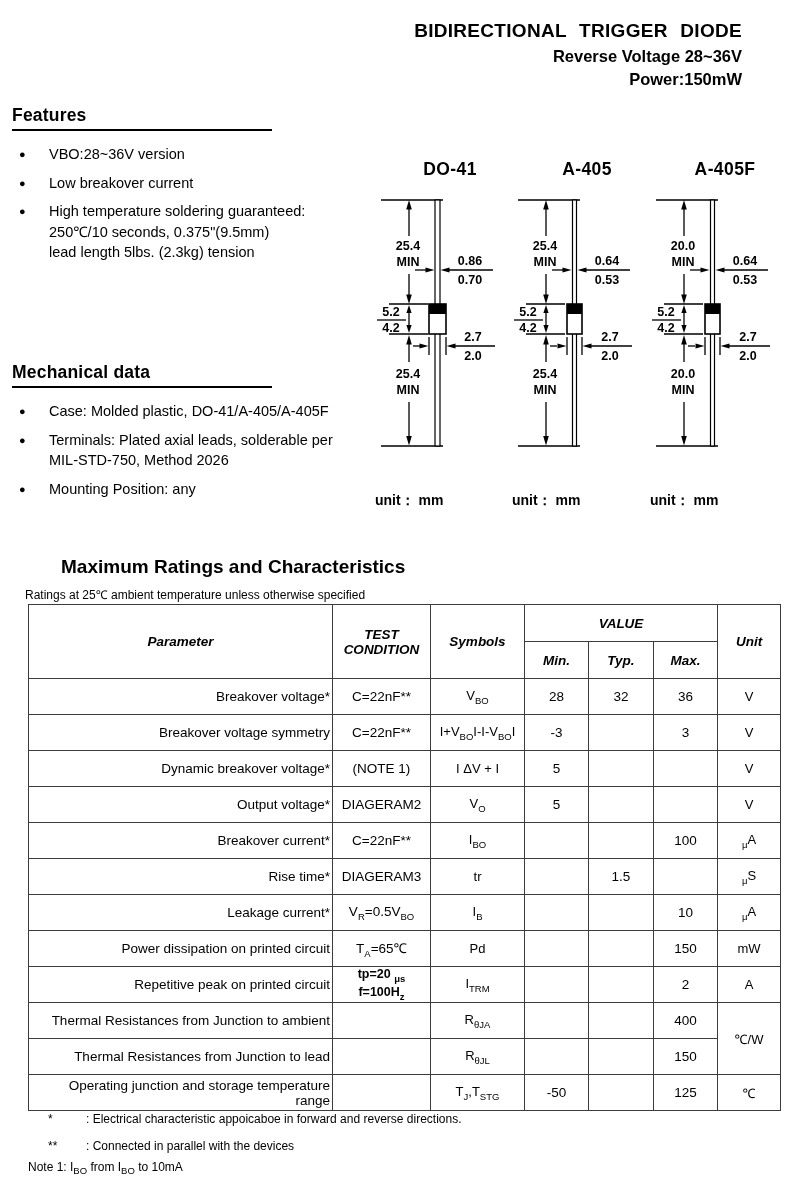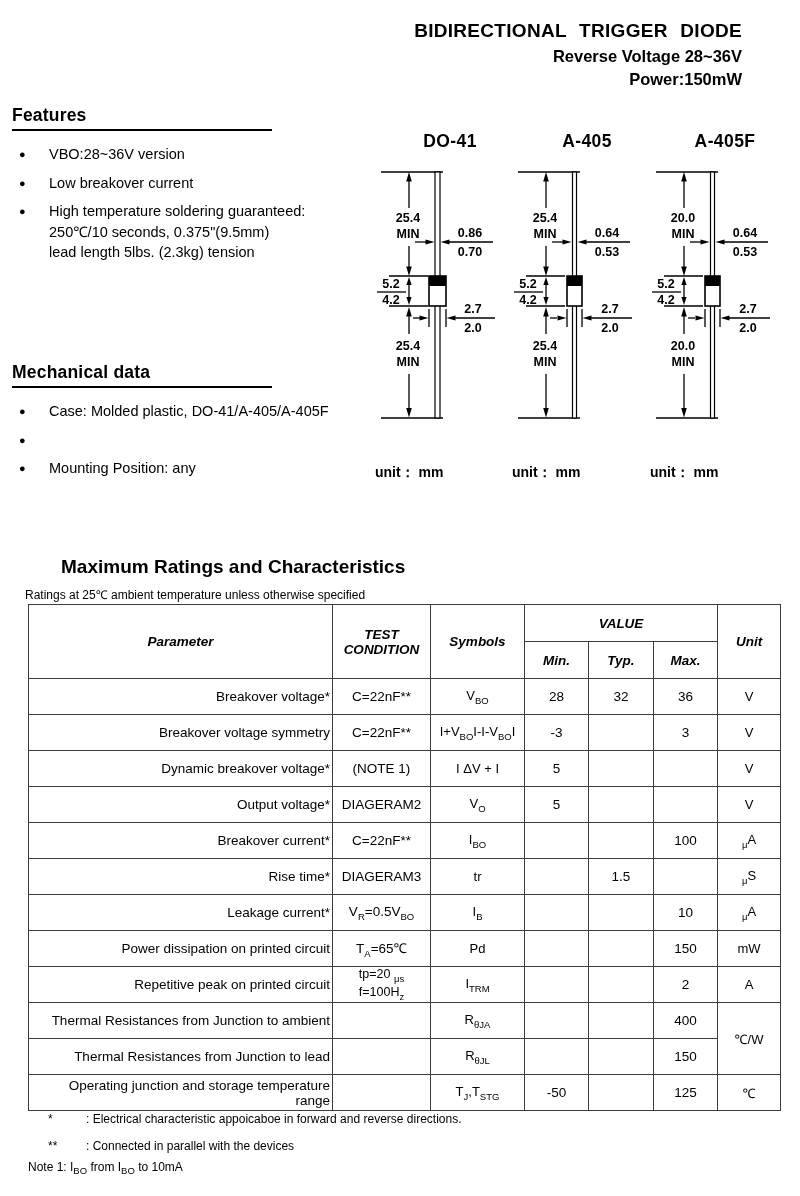--- a/index.html
+++ b/index.html
@@ -14,41 +14,41 @@
   .section{position:absolute;left:12px;width:345px;}
   .sec-heading{font-size:17.5px;font-weight:bold;width:260px;border-bottom:2px solid #000;
                padding-bottom:3px;letter-spacing:.2px;}
   .bullets{margin-top:13px;}
   .bullet-item{display:flex;margin-bottom:8px;font-size:14.5px;line-height:1.42;}
   .dot{flex:0 0 30px;padding-left:7px;}
   .dot::before{content:"●";font-size:11px;position:relative;top:-1px;}
   .bullet-text div{min-height:1em;}
   
   .pkg{position:absolute;top:131px;width:150px;text-align:center;}
-  .pkg-title{font-size:17.5px;font-weight:600;margin-bottom:4px;letter-spacing:.4px;}
+  .pkg-title{font-size:17.5px;font-weight:600;margin-bottom:4px;letter-spacing:.4px;margin-top:28px;}
   .pkg-unit{font-size:14px;font-weight:600;margin-top:4px;text-align:left;}
   .pkg svg text{font-family:"Liberation Sans",sans-serif;font-size:12.5px;font-weight:600;fill:#000;}
   .pkg svg .mid{text-anchor:middle;}
   .pkg svg .ln{stroke:#000;stroke-width:1.3;fill:none;}
   .pkg svg polygon{fill:#000;stroke:none;}
   .pkg svg .lead{fill:#fff;stroke:#000;stroke-width:1.2;}
   .pkg svg .body{fill:#fff;stroke:#000;stroke-width:1.6;}
   .pkg svg .band{fill:#000;}
   
   .ratings-head{position:absolute;left:25px;top:556px;font-size:19px;font-weight:bold;margin-left:36px;}
   .ratings-sub{position:absolute;left:25px;top:586px;font-size:12px;}
   table.ratings{position:absolute;left:28px;top:604px;width:752px;border-collapse:collapse;
                 table-layout:fixed;}
   table.ratings th,table.ratings td{border:1.3px solid #3c3c3c;padding:0 2px;overflow:hidden;}
   table.ratings th{font-style:italic;font-weight:bold;font-size:13.5px;text-align:center;height:36px;}
   th.param-h{text-align:left;padding-left:8px;}
   td.param{text-align:right;padding-left:8px;font-size:13.5px;height:35px;}
   td.ctr{text-align:center;font-size:13.5px;}
   td.sym{font-size:13px;}
-  td.small{font-size:12.5px;line-height:1.15;}
+  td.small{font-size:12.5px;line-height:1.15;font-weight:bold;}
   td.unitc{font-size:13px;}
   sub{font-size:9.5px;}
   
   .footnotes{position:absolute;left:48px;top:1112px;font-size:12px;}
   .fn-row{margin-bottom:13px;display:flex;}
   .fn-marker{flex:0 0 38px;}
   .fn-note{position:absolute;left:28px;top:1160px;font-size:12px;}
 </style>
 </head>
 <body>
@@ -91,20 +91,24 @@
     <div class="sec-heading">Mechanical data</div>
     <div class="bullets">
       <div class="bullet-item">
         <span class="dot"></span>
         <div class="bullet-text">
             <div>Case: Molded plastic, DO-41/A-405/A-405F</div>
           </div>
       </div>
       <div class="bullet-item">
         <span class="dot"></span>
+        <div class="bullet-text">
+          <div>Terminals: Plated axial leads, solderable per</div>
+          <div>MIL-STD-750, Method 2026</div>
+        </div>
       </div>
       <div class="bullet-item">
         <span class="dot"></span>
         <div class="bullet-text">
             <div>Mounting Position: any</div>
           </div>
       </div>
     </div>
   </div>
 

